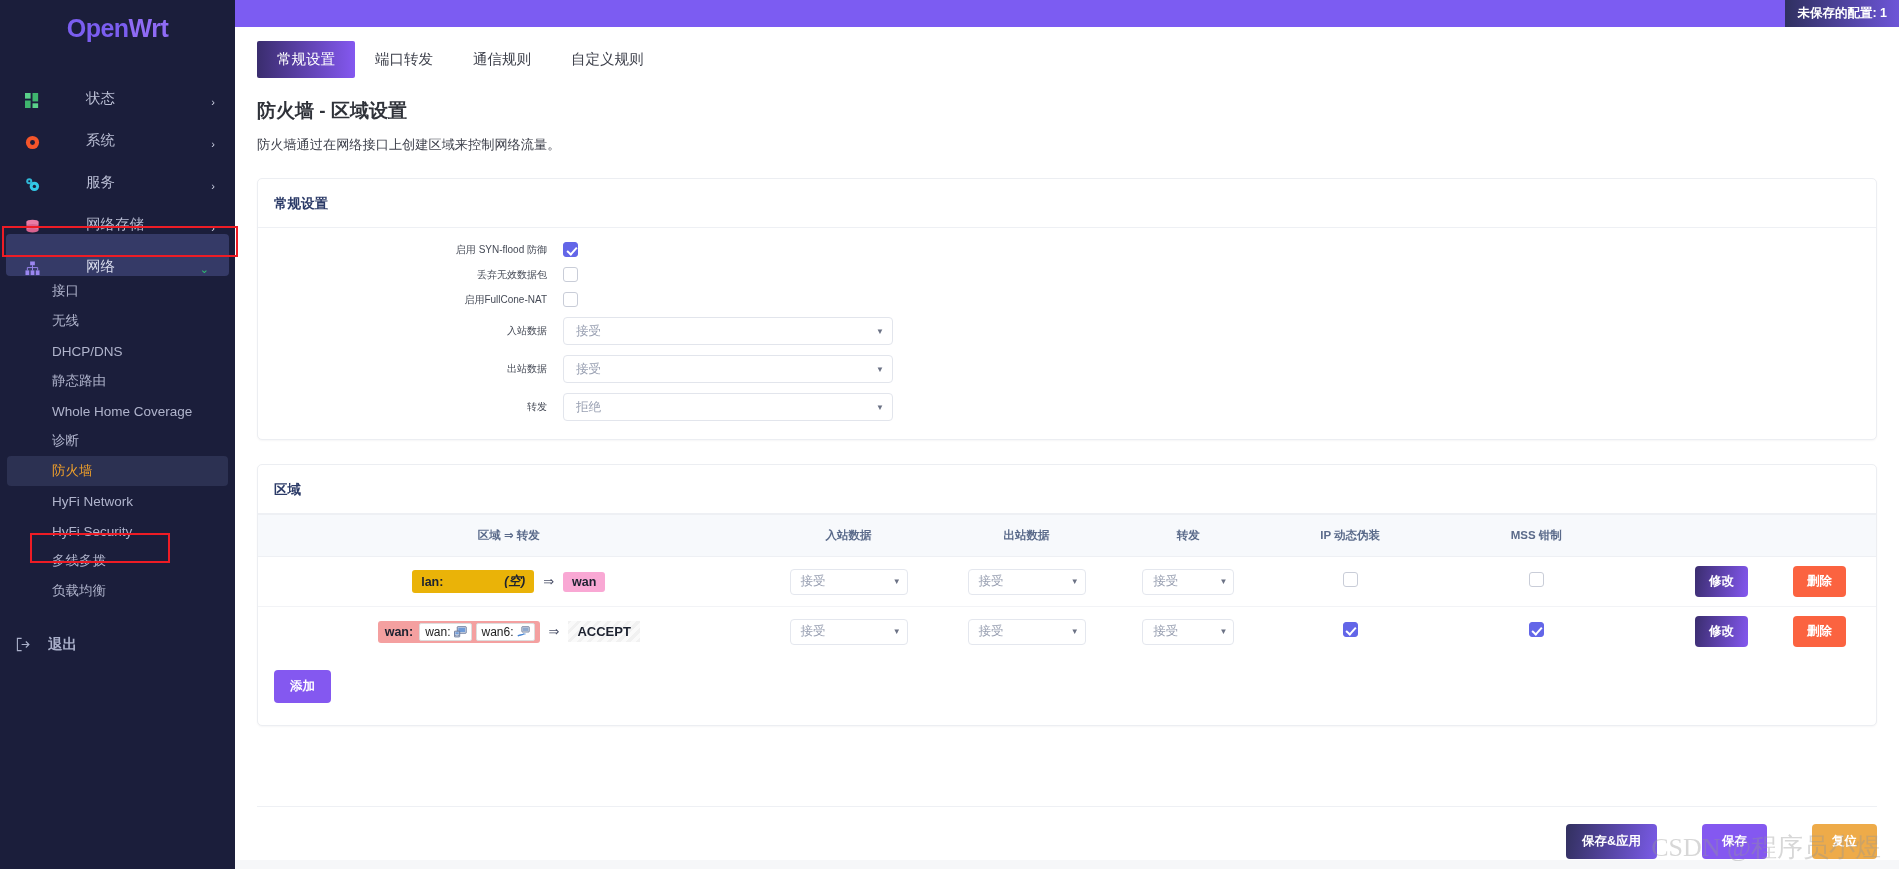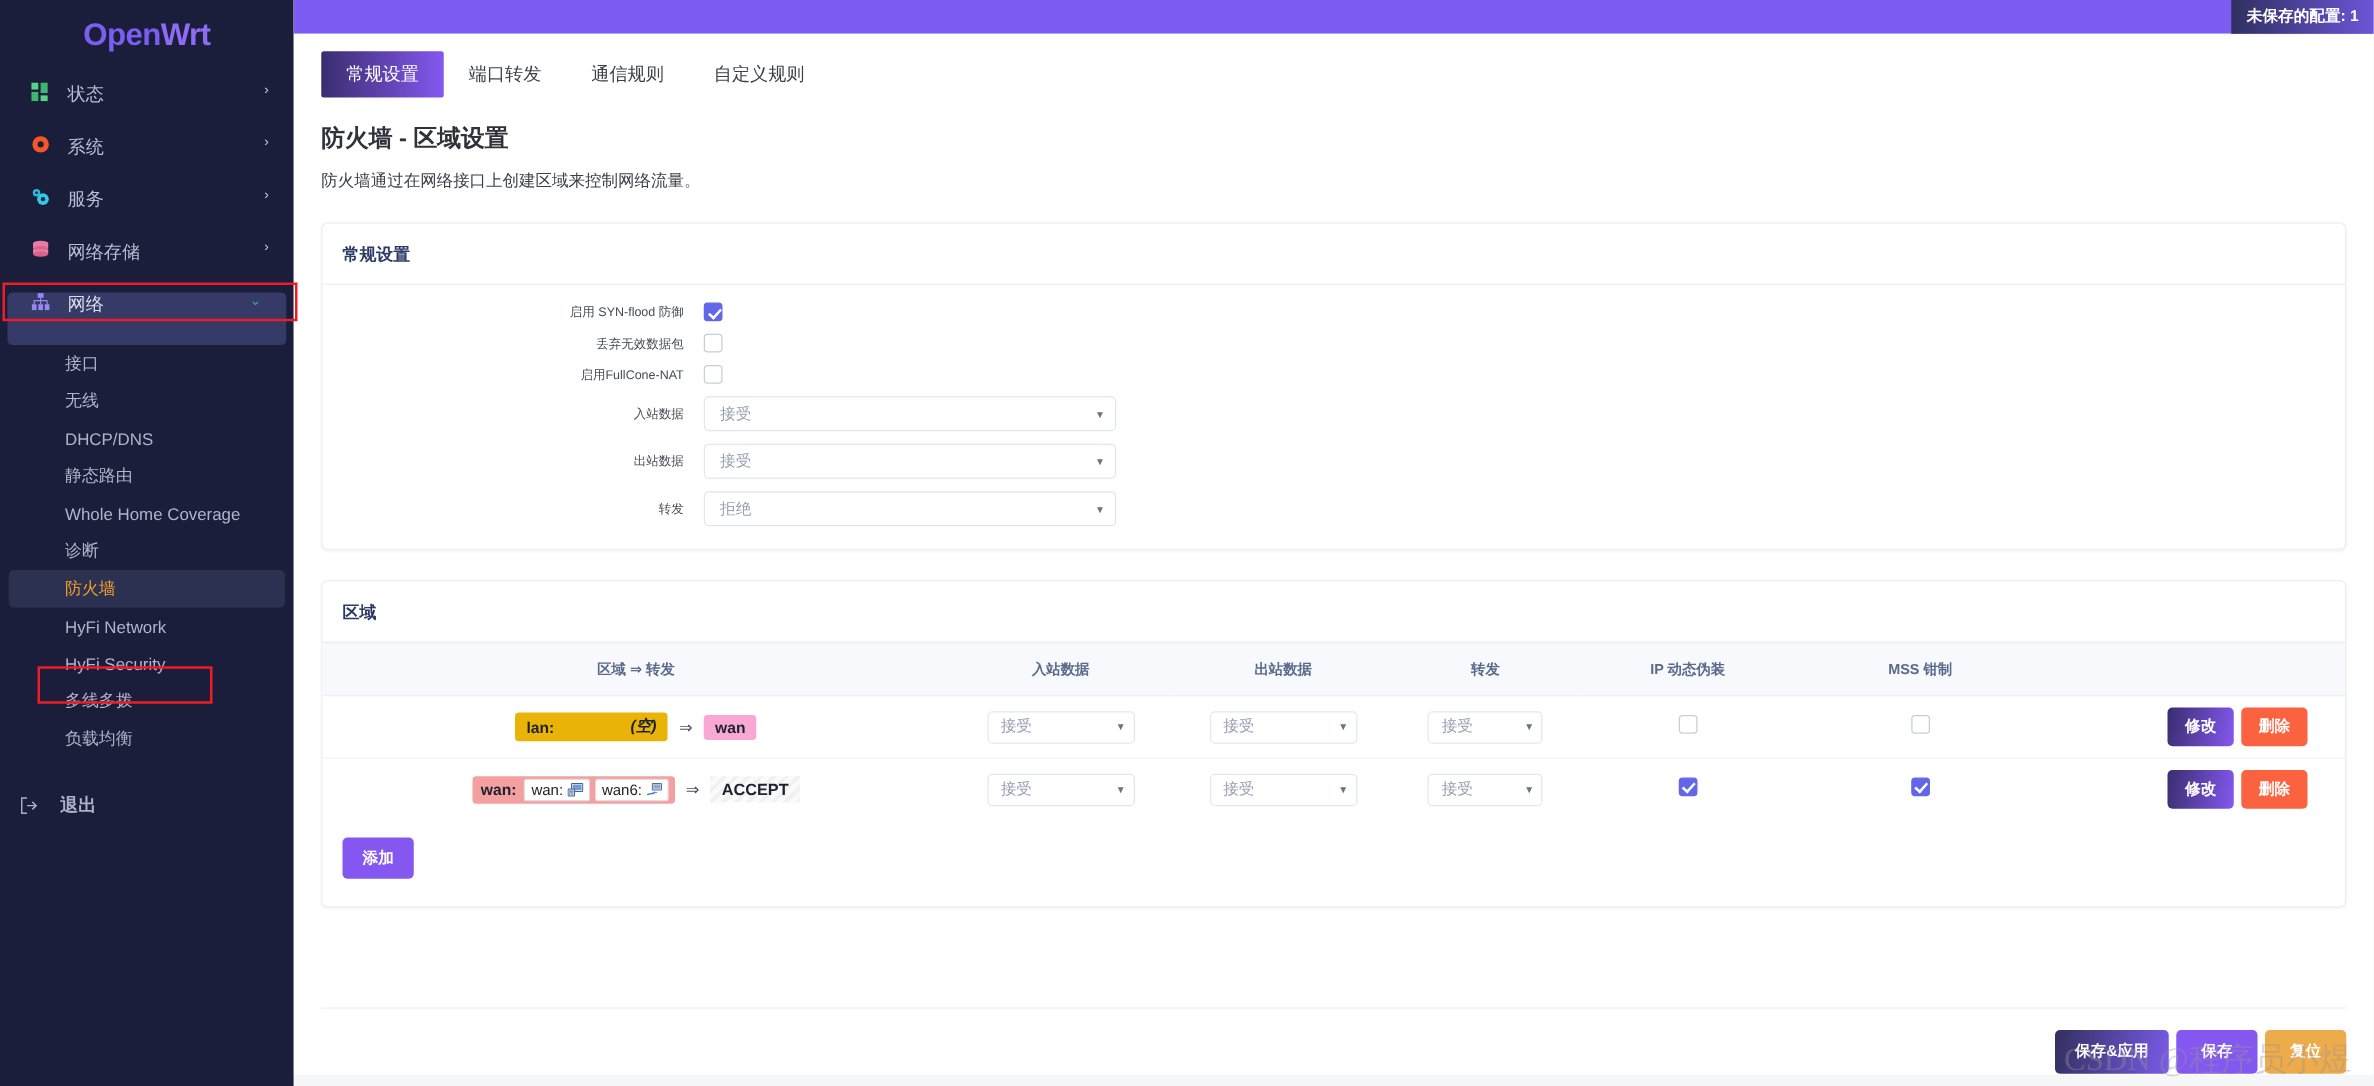--- a/index.html
+++ b/index.html
@@ -24,26 +24,27 @@
     height: 56px;
     display: flex; align-items: center; justify-content: center;
     font-size: 25px; font-weight: bold;
     color: #7b5ef0;
     letter-spacing: -0.5px;
   }
   .brand .wrt { color: #8f6bf5; }
   .nav-group { margin-top: 10px; }
   .nav-item {
     height: 42px;
-    display: flex; align-items: flex-start;
+    display: flex; align-items: flex-end;
     padding: 0 20px 0 22px;
     color: #b9bdd3;
     font-size: 14.5px;
     cursor: pointer;
     position: relative;
+    gap: 32px;
   }
   .nav-item .nav-ico {
     width: 20px; display: inline-flex; align-items: center; justify-content: center;
     margin-right: 12px; font-size: 14px;
   }
   .nav-item .nav-label { flex: 1; }
   .nav-item .chev { font-size: 11px; color: #cfd3e6; }
   .nav-item.active {
     background: #353a67;
     border-radius: 4px;
@@ -282,20 +283,21 @@
   .sel-sm .caret { font-size: 8px; color: #6b7285; }
 
   .btn {
     border: none; border-radius: 4px;
     color: #fff;
     font-size: 12.5px;
     font-weight: bold;
     padding: 7px 14px;
     cursor: pointer;
     font-family: inherit;
+    margin-left: 39px;
   }
   .btn-edit { background: linear-gradient(100deg, #3a2d6e, #8458f0); }
   .btn-del { background: #fb6340; }
   .btn-add {
     background: #8458f0;
     padding: 8px 16px;
     margin: 14px 0 0 16px;
   }
   .btn-saveapply { background: linear-gradient(100deg, #32305f, #7a5be8); padding: 9px 16px; }
   .btn-save { background: #8458f0; padding: 9px 20px; }

